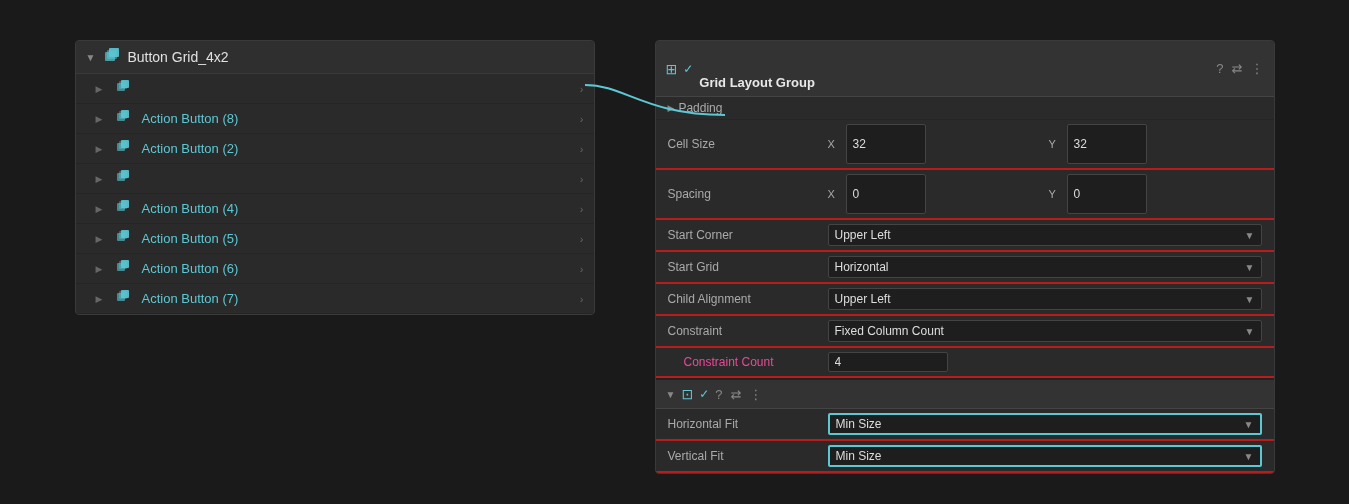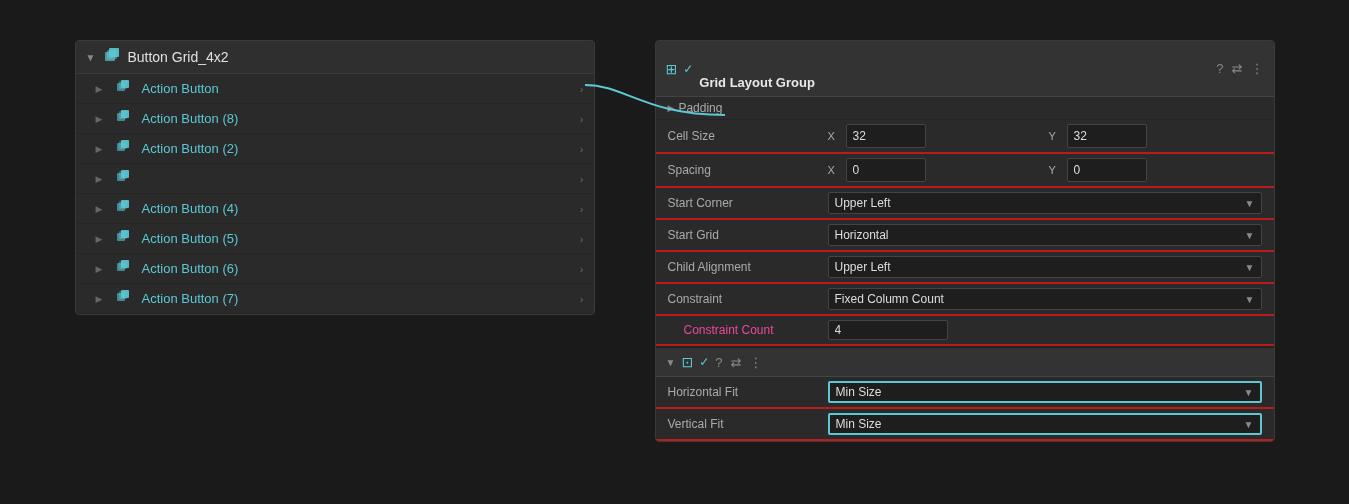--- a/index.html
+++ b/index.html
@@ -175,21 +175,21 @@
       color: #aaa;
       font-size: 11px;
       width: 14px;
     }
     .input-field {
       background: #1e1e1e;
       border: 1px solid #444;
       border-radius: 2px;
       color: #ddd;
       font-size: 12px;
-      padding: 11px 6px;
+      padding: 19px 6px;
       width: 80px;
       height: 20px;
       text-align: left;
     }
     .select-arrow {
       color: #888;
       font-size: 10px;
     }
     .padding-row {
       display: flex;
@@ -267,21 +267,20 @@
 
     <div class="hierarchy-item">
       <span class="item-expand">▶</span>
       <span class="item-icon">
         <svg class="cube-svg" viewBox="0 0 16 16">
             <rect x="1" y="4" width="8" height="8" rx="1" fill="#5bc8d4" opacity="0.6"></rect>
             <rect x="3" y="2" width="8" height="8" rx="1" fill="#5bc8d4" opacity="0.4"></rect>
             <rect x="5" y="1" width="8" height="8" rx="1" fill="#5bc8d4" opacity="0.9"></rect>
           </svg>
       </span>
-      <span class="item-label">Action Button</span>
       <span class="item-arrow">›</span>
     </div>
     <div class="hierarchy-item">
       <span class="item-expand">▶</span>
       <span class="item-icon">
         <svg class="cube-svg" viewBox="0 0 16 16">
             <rect x="1" y="4" width="8" height="8" rx="1" fill="#5bc8d4" opacity="0.6"></rect>
             <rect x="3" y="2" width="8" height="8" rx="1" fill="#5bc8d4" opacity="0.4"></rect>
             <rect x="5" y="1" width="8" height="8" rx="1" fill="#5bc8d4" opacity="0.9"></rect>
           </svg>

